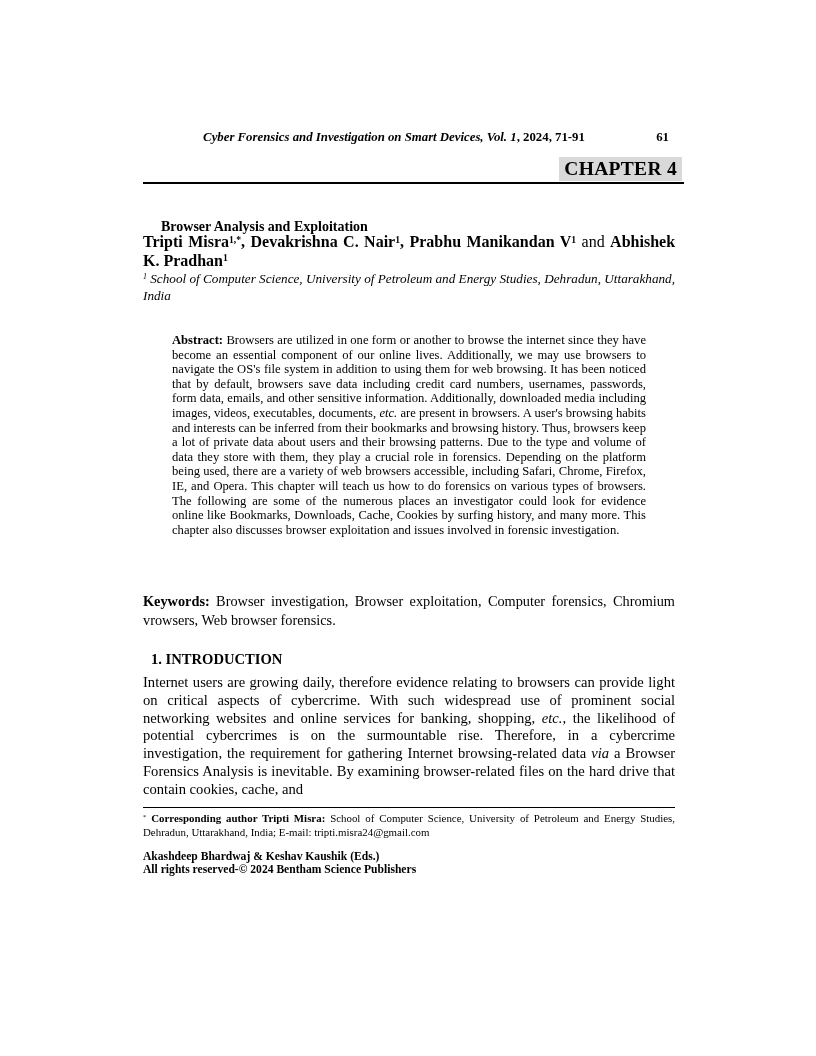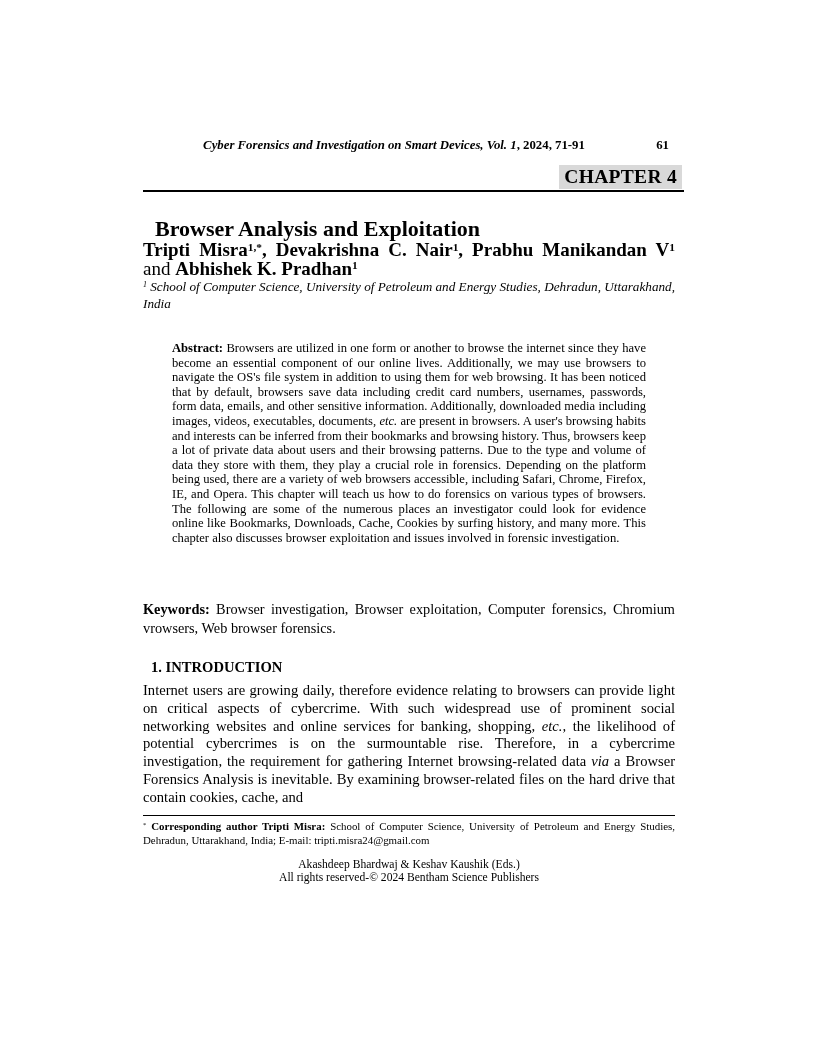--- a/index.html
+++ b/index.html
@@ -11,21 +11,21 @@
     width: 816px;
     height: 1056px;
     overflow: hidden;
     position: relative;
     font-family: "Liberation Serif", "DejaVu Serif", serif;
     color: #000000;
   }
   .content {
     position: absolute;
     left: 143px;
-    top: 8px;
+    top: 0;
     width: 532px;
     height: 838px;
   }
   
   .running-header {
     position: absolute;
     top: 130px;
     left: 0;
     width: 100%;
     font-size: 12.8px;
@@ -68,31 +68,31 @@
     font-weight: bold;
     padding: 1px 5px 2px 5px;
     letter-spacing: 0.3px;
     margin-left: 48px;
   }
   
   .chapter-title {
     position: absolute;
     top: 195px;
     left: 0;
-    margin: 12px;
-    font-size: 22px;
+    margin: 18px;
+    font-size: 14px;
     line-height: 28px;
     font-weight: bold;
   }
   .authors {
     position: absolute;
     top: 234px;
     left: 0;
     width: 100%;
-    font-size: 19px;
+    font-size: 16px;
     line-height: 16.5px;
     font-weight: bold;
     text-align: justify;
   }
   .authors .regular { font-weight: normal; }
   sup.s {
     font-size: 60%;
     vertical-align: baseline;
     position: relative;
     top: -0.45em;
@@ -167,22 +167,21 @@
     text-align: justify;
   }
   
   .page-footer {
     position: absolute;
     top: 850px;
     left: 0;
     width: 100%;
     font-size: 11.6px;
     line-height: 13px;
-    font-weight: normal;
-    text-align: center;
+    font-weight: bold;
   }
 </style>
 </head>
 <body>
 
 <div class="content">
 
   <div class="running-header">
     <div class="header-title"><span class="it-part">Cyber Forensics and Investigation on Smart Devices, Vol. 1</span><span>, 2024, 71-91</span></div>
     <div class="header-pagenum">61</div>

